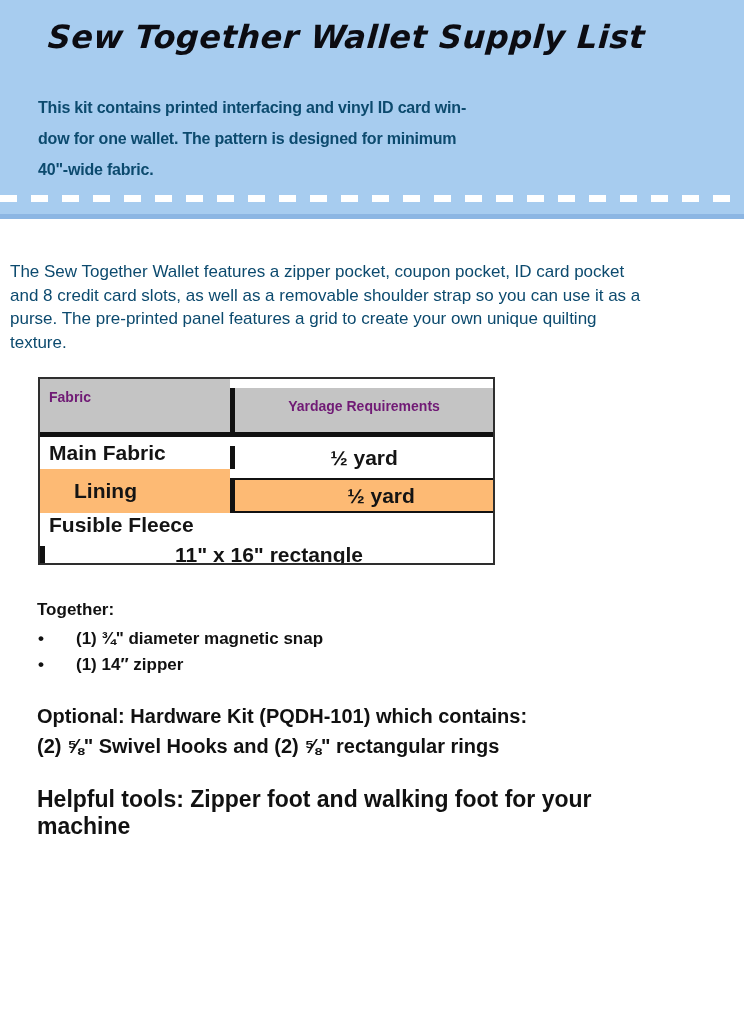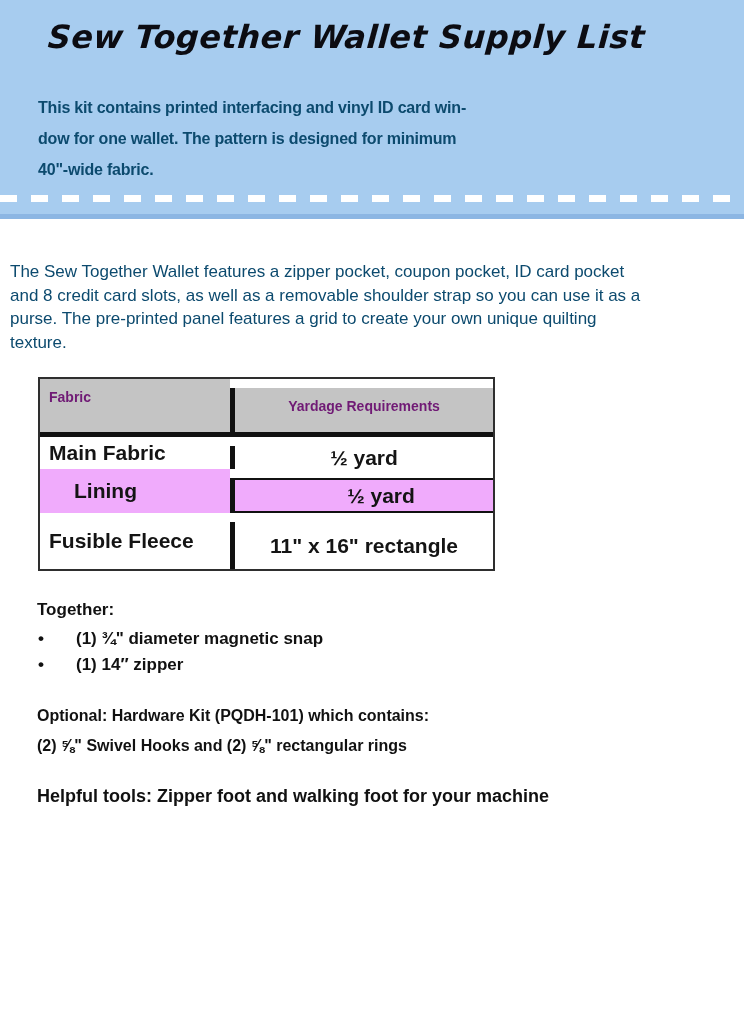--- a/index.html
+++ b/index.html
@@ -104,26 +104,26 @@
     font-weight: bold;
     color: #701a75;
   }
   .t-row.body .t-cell {
     font-size: 21px;
     font-weight: bold;
     color: #141414;
   }
   .t-row.r1 { height: 32px; }
   .t-row.r2 { height: 44px; }
-  .t-row.r2 .t-cell { background: #f0abfc; padding-left: 34px; }
+  .t-row.r2 .t-cell { background: #fdba74; padding-left: 34px; }
   .t-row.r2 .t-cell.col2 {
     border-top: 2px solid #111111;
     border-bottom: 2px solid #111111;
   }
-  .t-row.r3 { height: 56px; }
+  .t-row.r3 { height: 50px; flex-direction: column; }
 
   
   .hardware-heading {
     position: absolute;
     left: 37px; top: 600px;
     font-size: 17px;
     font-weight: bold;
   }
   .hardware-list {
     position: absolute;
@@ -138,30 +138,30 @@
     font-weight: bold;
   }
   .bullet-dot {
     width: 38px;
     font-size: 17px;
   }
   .optional-text {
     position: absolute;
     left: 37px; top: 701px;
     width: 560px;
-    font-size: 16px;
+    font-size: 20px;
     font-weight: bold;
     line-height: 30px;
     white-space: pre-line;
   }
   .tools-text {
     position: absolute;
     left: 37px; top: 786px;
     width: 620px;
-    font-size: 18px;
+    font-size: 23px;
     font-weight: bold;
   }
 </style>
 </head>
 <body>
 
 <div class="page">
 
   <div class="header-band">
     <div class="doc-title">Sew Together Wallet Supply List</div>

